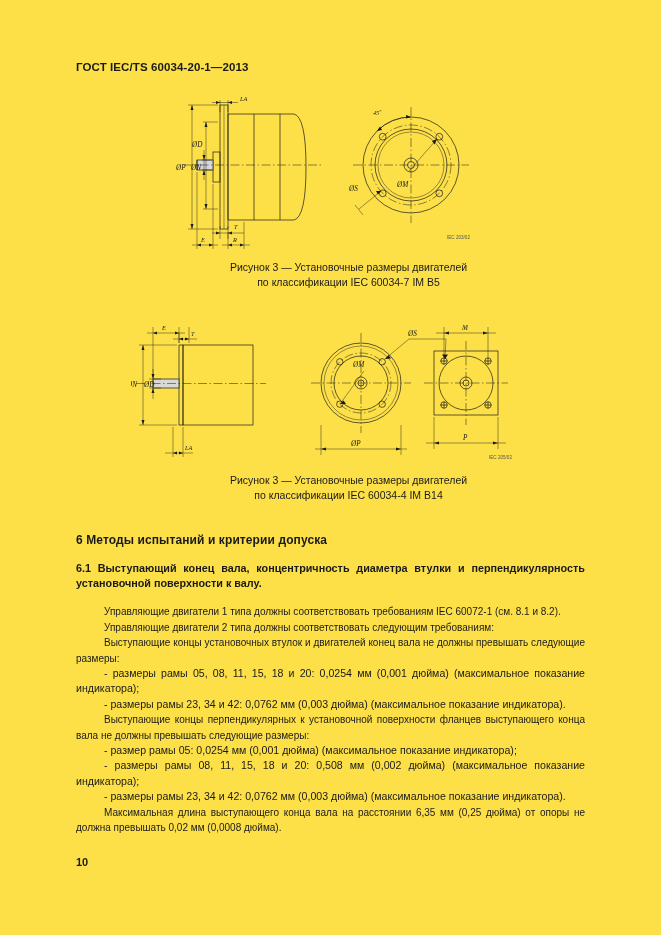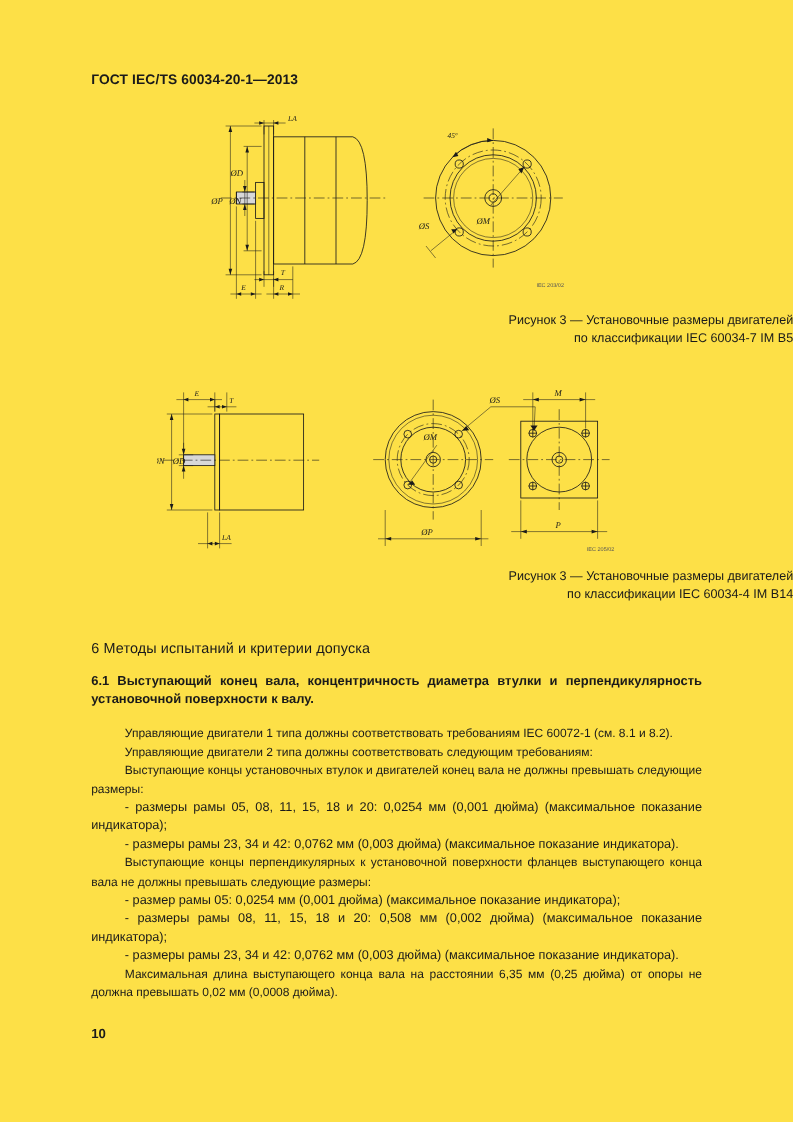--- a/index.html
+++ b/index.html
@@ -30,37 +30,37 @@
   .fig-block {
     position: absolute;
     left: 0;
     width: 661px;
   }
   .fig-canvas {
     display: block;
     margin: 0 auto;
   }
   .fig-caption {
-    text-align: right;
+    text-align: center;
     font-size: 10.5px;
     line-height: 14.5px;
     margin-top: 8px;
     margin-left: 36px;
   }
   .fig-caption div { white-space: nowrap; }
 
   .body-text {
     position: absolute;
     left: 76px;
     top: 533px;
     width: 509px;
   }
   h2.sec-title {
     font-size: 12px;
-    font-weight: normal;
+    font-weight: bold;
     margin: 0 0 14px 0;
     letter-spacing: 0.1px;
   }
   p.sub-title {
     font-size: 10.8px;
     font-weight: bold;
     line-height: 15.2px;
     margin: 0 0 13px 0;
     text-align: justify;
     text-justify: inter-word;

